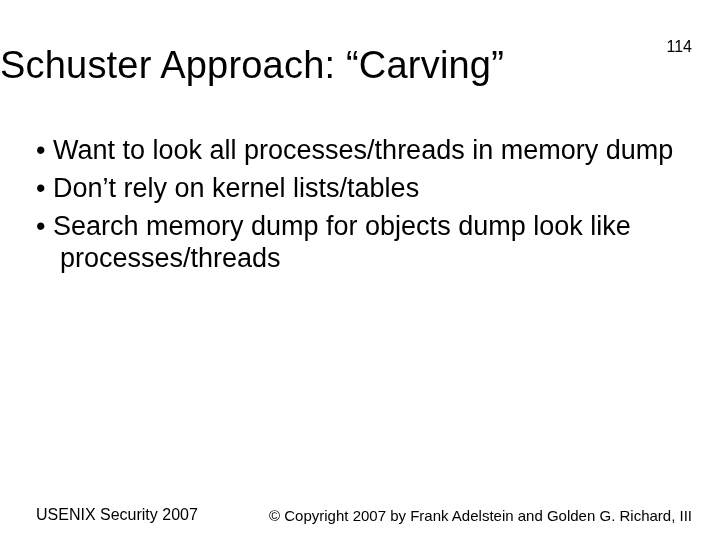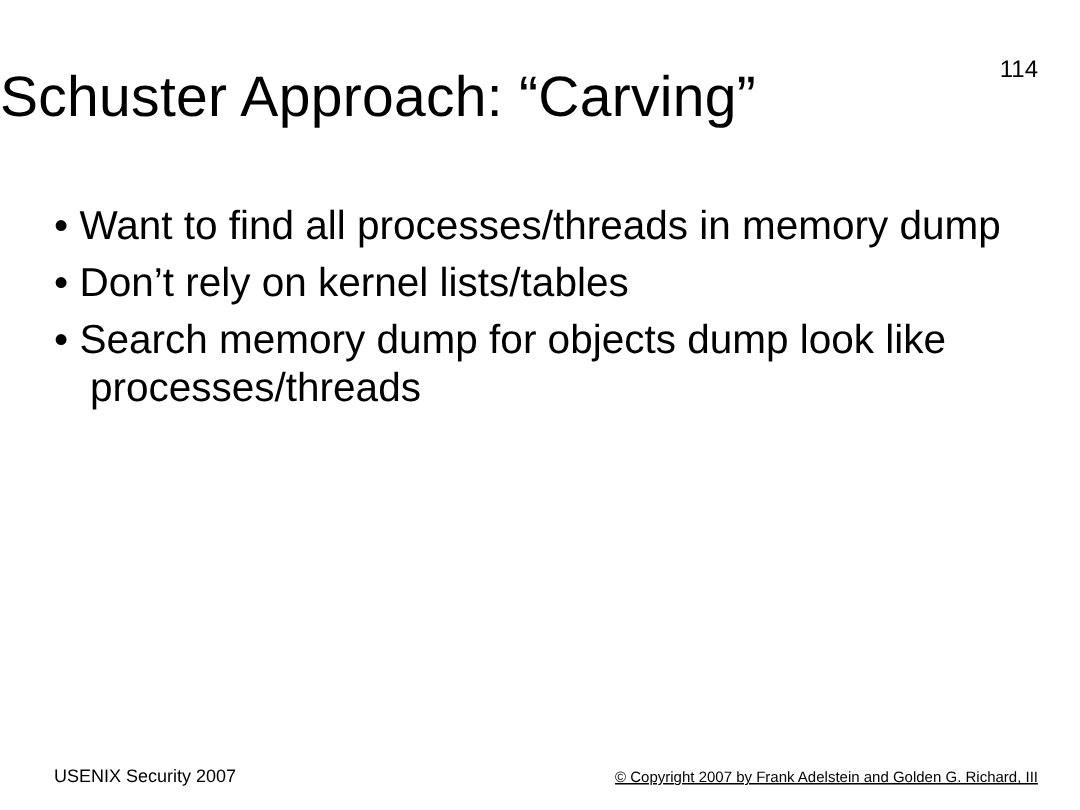--- a/index.html
+++ b/index.html
@@ -53,40 +53,39 @@
     font-size: 24px;
     line-height: 1.35;
   }
   .subitem::before {
     content: "– ";
   }
   .footer-left {
     position: absolute;
     bottom: 16px;
     left: 36px;
-    font-size: 12px;
+    font-size: 16px;
   }
   .footer-right {
     position: absolute;
     bottom: 16px;
     right: 28px;
-    font-size: 10px;
-    text-decoration: underline;
+    font-size: 15px;
   }
   .bold {
     font-weight: bold;
   }
 </style>
 </head>
 <body>
 
 <div class="page-number">114</div>
 
 <div class="title">Schuster Approach: “Carving”</div>
 
 <div class="body">
-  <div class="bullet">Want to find all processes/threads in memory dump</div>
+  <div class="bullet">Want to look all processes/threads in memory dump</div>
   <div class="bullet">Don’t rely on kernel lists/tables</div>
   <div class="bullet">Search memory dump for objects dump look like processes/threads</div>
 </div>
 
 <div class="footer-left">USENIX Security 2007</div>
 <div class="footer-right">© Copyright 2007 by Frank Adelstein and Golden G. Richard, III</div>
 
 </body></html>

